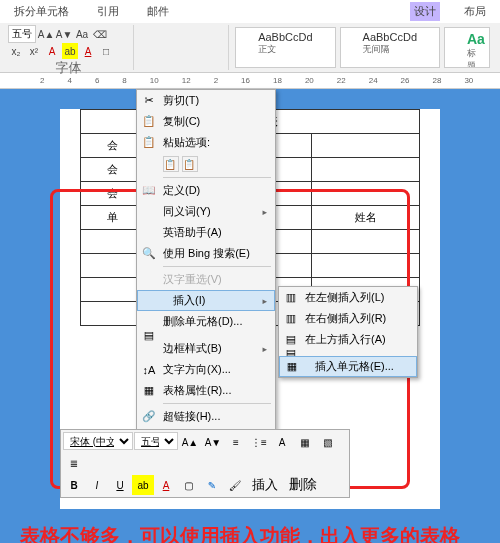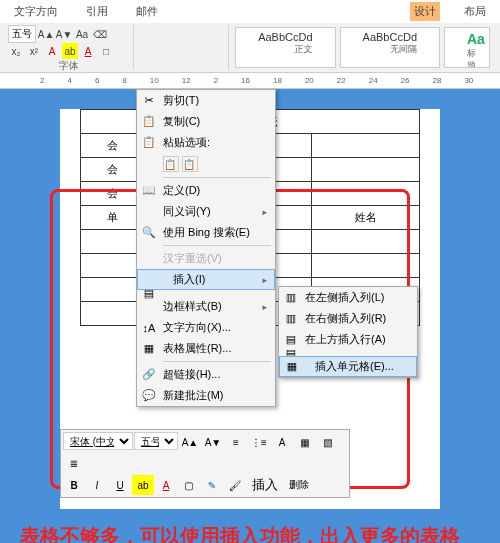--- a/index.html
+++ b/index.html
@@ -1,29 +1,29 @@
 <!DOCTYPE html>
 <html><head>
 <meta charset="utf-8">
 <style>
 * { box-sizing: border-box; margin: 0; padding: 0; font-family: "Microsoft YaHei", SimSun, sans-serif; }
 body { width: 500px; height: 543px; background: #fff; overflow: hidden; position: relative; font-size: 11px; }
 
 .ribbon-tabs { display: flex; gap: 20px; padding: 2px 10px; font-size: 11px; color: #444; }
 .ribbon-tabs span { padding: 2px 4px; }
-.ribbon-tabs .active { background: #fdba74; }
+.ribbon-tabs .active { background: #c4b5fd; }
 
 .ribbon { display: flex; background: #f1f1f1; border-bottom: 1px solid #ccc; padding: 2px 4px; height: 50px; }
 .ribbon-group { display: flex; flex-direction: column; border-right: 1px solid #d4d4d4; padding: 0 4px; }
 .ribbon-row { display: flex; gap: 2px; align-items: center; }
 .ribbon-btn { width: 16px; height: 16px; display: flex; align-items: center; justify-content: center; font-size: 10px; color: #444; cursor: pointer; }
 .font-sel { font-size: 10px; border: 1px solid #ccc; background: #fff; padding: 1px 3px; }
-.group-label { font-size: 10px; color: #666; text-align: center; margin-top: auto; }
-
-.style-box { border: 1px solid #ccc; padding: 3px 22px; text-align: right; font-size: 10px; background: #fff; margin: 2px; }
+.group-label { font-size: 13px; color: #666; text-align: center; margin-top: auto; }
+
+.style-box { border: 1px solid #ccc; padding: 3px 22px; text-align: left; font-size: 10px; background: #fff; margin: 2px; }
 .style-box .prev { color: #333; font-size: 11px; }
 .style-box .lbl { color: #666; font-size: 9px; }
 
 .ruler { height: 16px; background: #fff; border-bottom: 1px solid #ccc; font-size: 8px; color: #666; display: flex; align-items: center; padding-left: 40px; gap: 23px; white-space: nowrap; }
 
 .doc-area { position: relative; background: #4a90d9; height: 460px; padding: 20px 30px; }
 .page { background: #fff; margin: 0 auto; width: 380px; min-height: 400px; position: relative; }
 
 .data-table { border-collapse: collapse; margin: 0 auto; width: 340px; position: absolute; top: 0; left: 20px; }
 .data-table td, .data-table th { border: 1px solid #333; height: 24px; font-size: 11px; text-align: center; padding: 2px; }
@@ -44,21 +44,21 @@
 .mini-toolbar { position: absolute; background: #f4f4f4; border: 1px solid #aaa; padding: 2px; display: flex; flex-wrap: wrap; gap: 1px; width: 290px; z-index: 11; }
 .mini-btn { width: 22px; height: 20px; border: 1px solid transparent; display: flex; align-items: center; justify-content: center; font-size: 10px; cursor: pointer; }
 .mini-sel { font-size: 10px; border: 1px solid #ccc; background: #fff; padding: 1px 2px; height: 18px; text-decoration: underline; }
 
 .annotation { position: absolute; color: #e22; font-size: 20px; font-weight: bold; line-height: 1.5; }
 </style>
 </head>
 <body>
 
 <div class="ribbon-tabs">
-  <span>文字方向</span>
+  <span>拆分单元格</span>
   <span>引用</span>
   <span>邮件</span>
   <span style="margin-left:auto" class="active">设计</span>
   <span>布局</span>
 </div>
 
 <div class="ribbon">
   <div class="ribbon-group" style="width:130px">
     <div class="ribbon-row">
       <span class="font-sel">五号</span>
@@ -207,30 +207,36 @@
     <div class="ctx-sep"></div>
     <div class="ctx-item">
         <span class="ctx-icon">📖</span>
         <span>定义(D)</span>
       </div>
     <div class="ctx-item">
         <span>同义词(Y)</span>
         <span class="ctx-arrow">▸</span>
       </div>
     <div class="ctx-item">
+        <span>英语助手(A)</span>
+      </div>
+    <div class="ctx-item">
         <span class="ctx-icon">🔍</span>
         <span>使用 Bing 搜索(E)</span>
       </div>
     <div class="ctx-sep"></div>
     <div class="ctx-item" style="color:#aaa">
         <span>汉字重选(V)</span>
       </div>
     <div class="ctx-item hover">
         <span>插入(I)</span>
         <span class="ctx-arrow">▸</span>
+      </div>
+    <div class="ctx-item">
+        <span>删除单元格(D)...</span>
       </div>
     <div class="ctx-item">
         <span class="ctx-icon">▤</span>
       </div>
     <div class="ctx-item">
         <span>边框样式(B)</span>
         <span class="ctx-arrow">▸</span>
       </div>
     <div class="ctx-item">
         <span class="ctx-icon">↕A</span>
@@ -289,21 +295,21 @@
     <span class="mini-btn" style="font-style:italic">I</span>
     <span class="mini-btn" style="text-decoration:underline">U</span>
     <span class="mini-btn" style="background:#ff0">ab</span>
     <span class="mini-btn" style="color:#c00;text-decoration:underline">A</span>
     <span class="mini-btn">▢</span>
     <span class="mini-btn" style="color:#06c">✎</span>
     <span class="mini-btn">🖌</span>
     <span class="mini-btn" style="width:auto;padding:0 4px;font-size:13px">
         <span>插入</span>
       </span>
-    <span class="mini-btn" style="width:auto;padding:0 4px;font-size:10px">
+    <span class="mini-btn" style="width:auto;padding:0 4px;font-size:14px">
         <span>删除</span>
       </span>
   </div>
 
   <div class="red-box" style="left:50px;top:100px;width:360px;height:300px"></div>
 
   <div class="annotation" style="left:20px;top:432px;width:440px">表格不够多，可以使用插入功能，出入更多的表格</div>
 </div>
 
 </body></html>

